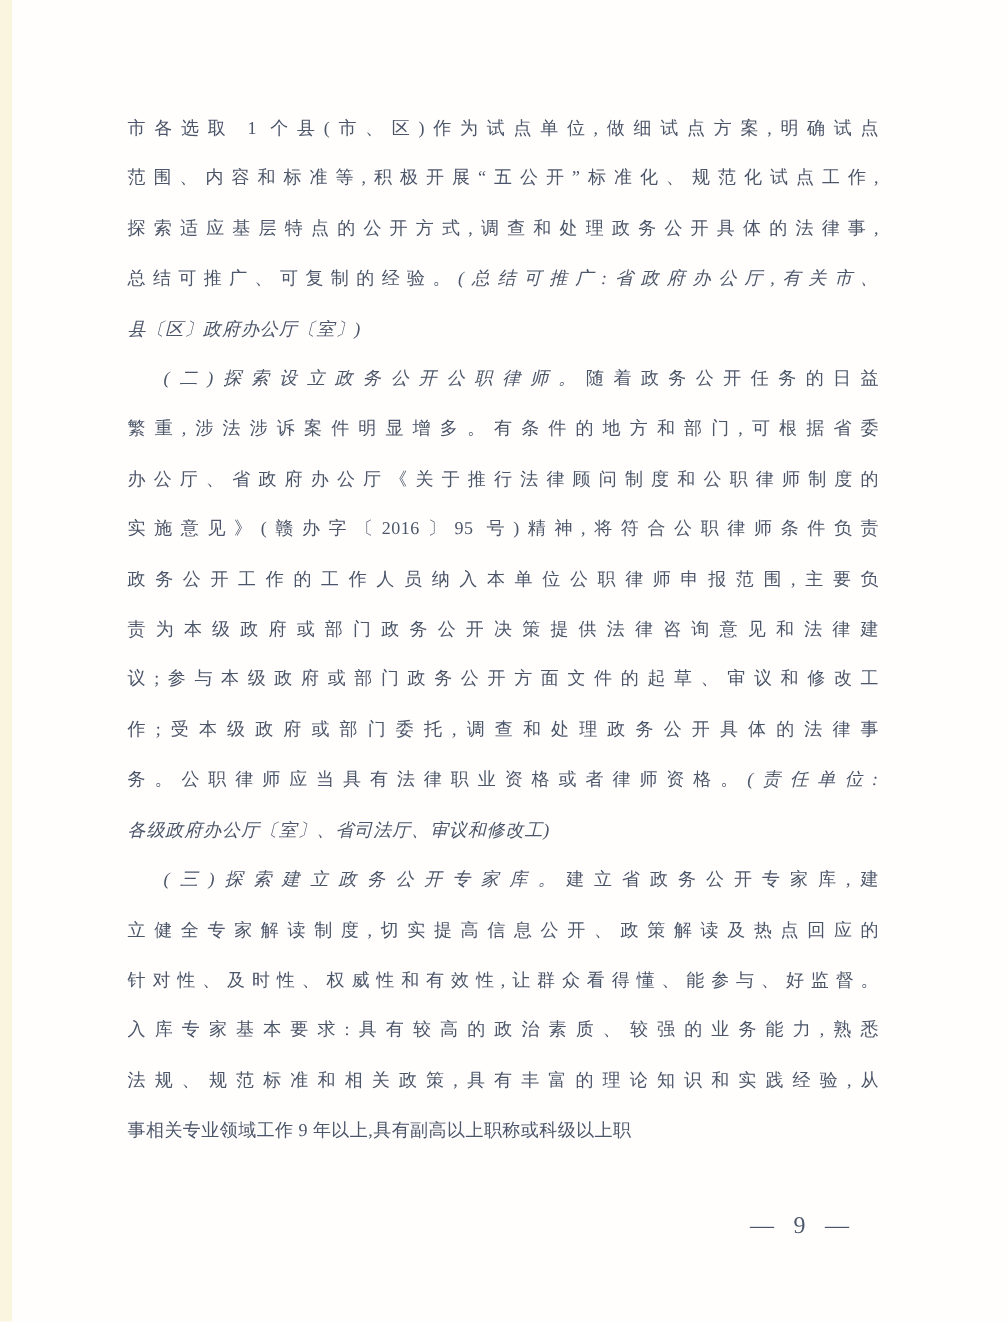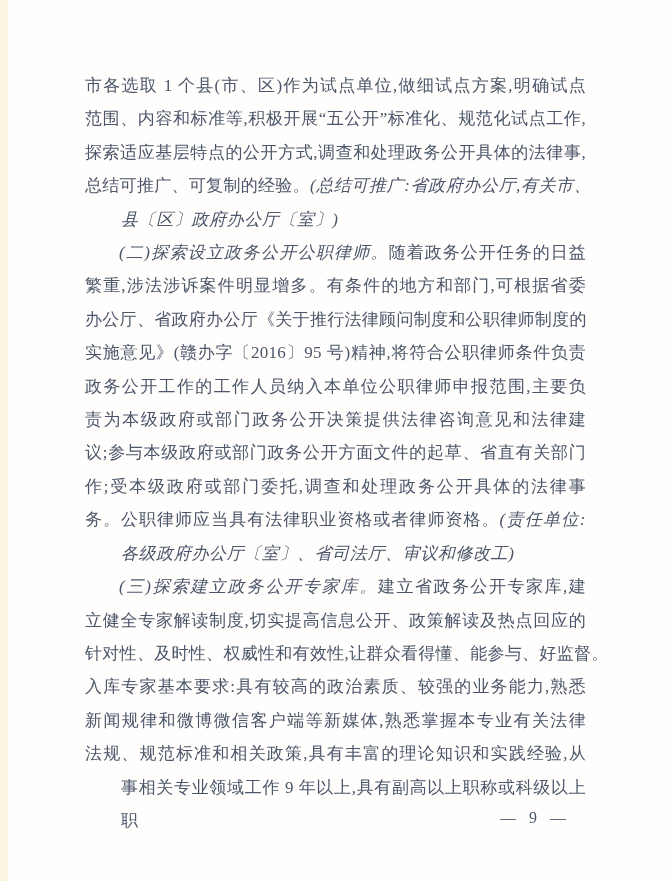--- a/index.html
+++ b/index.html
@@ -25,31 +25,31 @@
     position: absolute;
     left: 0; top: 0;
     width: 8px; height: 881px;
     background: var(--edge-tint);
   }
   .doc-body {
     position: absolute;
     left: 85px;
     top: 69px;
     width: 501px;
-    font-size: 17px;
+    font-size: 12px;
     line-height: 33.4px;
     letter-spacing: 0.3px;
   }
   .line {
     text-align: justify;
     text-justify: inter-character;
     white-space: nowrap;
   }
   .line.fill { text-align-last: justify; }
-  .line.end  { text-align-last: left; white-space: normal; margin-left: 36px; }
+  .line.end  { text-align-last: left; white-space: normal; }
   .line.indent { text-indent: 2em; }
   .run-kai {
     font-style: italic;
     letter-spacing: 0.6px;
   }
   .footer {
     position: absolute;
     top: 806px;
     right: 105px;
     font-size: 16px;
@@ -71,28 +71,27 @@
       <div class="line fill"><span class="run-song">范围、内容和标准等,积极开展“五公开”标准化、规范化试点工作,</span></div>
       <div class="line fill"><span class="run-song">探索适应基层特点的公开方式,调查和处理政务公开具体的法律事,</span></div>
       <div class="line fill"><span class="run-song">总结可推广、可复制的经验。</span><span class="run-kai">(总结可推广:省政府办公厅,有关市、</span></div>
       <div class="line end"><span class="run-kai">县〔区〕政府办公厅〔室〕)</span></div>
       <div class="line fill indent"><span class="run-kai">(二)探索设立政务公开公职律师。</span><span class="run-song">随着政务公开任务的日益</span></div>
       <div class="line fill"><span class="run-song">繁重,涉法涉诉案件明显增多。有条件的地方和部门,可根据省委</span></div>
       <div class="line fill"><span class="run-song">办公厅、省政府办公厅《关于推行法律顾问制度和公职律师制度的</span></div>
       <div class="line fill"><span class="run-song">实施意见》(赣办字〔2016〕95 号)精神,将符合公职律师条件负责</span></div>
       <div class="line fill"><span class="run-song">政务公开工作的工作人员纳入本单位公职律师申报范围,主要负</span></div>
       <div class="line fill"><span class="run-song">责为本级政府或部门政务公开决策提供法律咨询意见和法律建</span></div>
-      <div class="line fill"><span class="run-song">议;参与本级政府或部门政务公开方面文件的起草、省直有关部门</span></div>
+      <div class="line fill"><span class="run-song">议;参与本级政府或部门政务公开方面文件的起草、审议和修改工</span></div>
       <div class="line fill"><span class="run-song">作;受本级政府或部门委托,调查和处理政务公开具体的法律事</span></div>
       <div class="line fill"><span class="run-song">务。公职律师应当具有法律职业资格或者律师资格。</span><span class="run-kai">(责任单位:</span></div>
       <div class="line end"><span class="run-kai">各级政府办公厅〔室〕、省司法厅、审议和修改工)</span></div>
       <div class="line fill indent"><span class="run-kai">(三)探索建立政务公开专家库。</span><span class="run-song">建立省政务公开专家库,建</span></div>
       <div class="line fill"><span class="run-song">立健全专家解读制度,切实提高信息公开、政策解读及热点回应的</span></div>
       <div class="line fill"><span class="run-song">针对性、及时性、权威性和有效性,让群众看得懂、能参与、好监督。</span></div>
       <div class="line fill"><span class="run-song">入库专家基本要求:具有较高的政治素质、较强的业务能力,熟悉</span></div>
-      <div class="line fill"><span class="run-song">新闻规律和微博微信客户端等新媒体,熟悉掌握本专业有关法律</span></div>
       <div class="line fill"><span class="run-song">法规、规范标准和相关政策,具有丰富的理论知识和实践经验,从</span></div>
       <div class="line end"><span class="run-song">事相关专业领域工作 9 年以上,具有副高以上职称或科级以上职</span></div>
     </main>
   <div class="footer">
     <span class="pagenum">— 9 —</span>
   </div>
 </div>
 
 </body></html>

